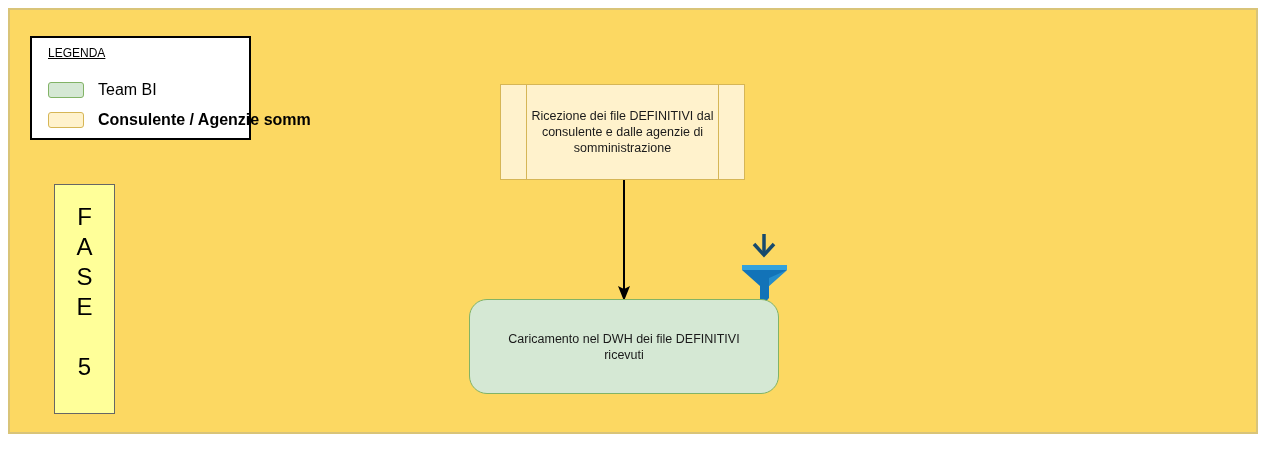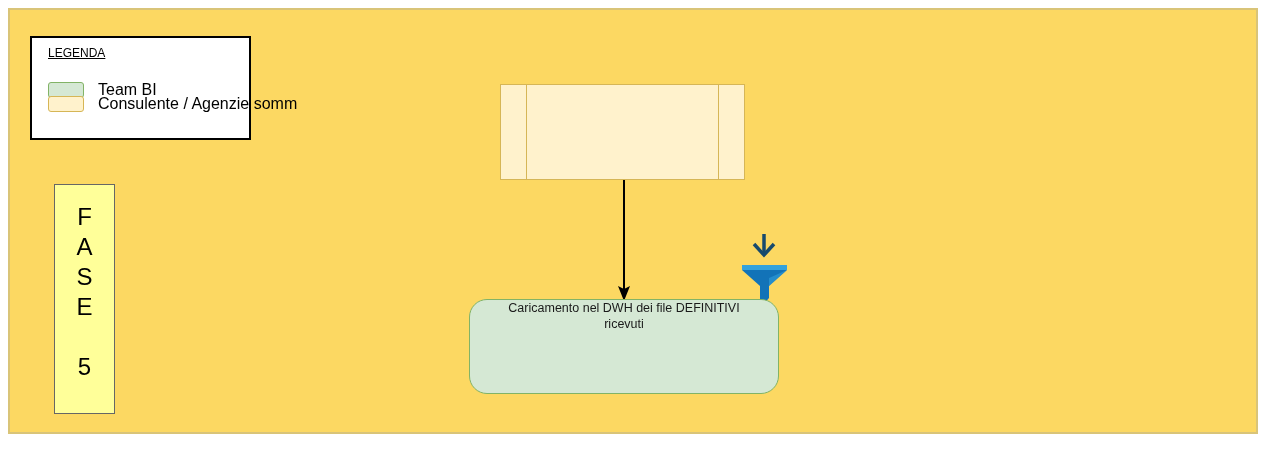--- a/index.html
+++ b/index.html
@@ -38,21 +38,21 @@
   }
   .legend-row {
     position: absolute;
     left: 16px;
     display: flex;
     align-items: center;
     gap: 14px;
     height: 16px;
   }
   .legend-row.row-0 { top: 44px; }
-  .legend-row.row-1 { top: 58px; }
+  .legend-row.row-1 { top: 74px; font-weight: bold; }
   .swatch {
     width: 36px; height: 16px;
     border-radius: 3px;
     flex: 0 0 auto;
   }
   .swatch-green  { background: #d5e8d4; border: 1px solid #82b366; }
   .swatch-yellow { background: #fff2cc; border: 1px solid #d6b656; }
   .legend-label { font-size: 16px; color: #000000; white-space: nowrap; }
 
   
@@ -116,20 +116,21 @@
 
   
   .dwh-box {
     position: absolute;
     left: 459px; top: 289px;
     width: 310px; height: 95px;
     background: #d5e8d4;
     border: 1px solid #82b366;
     border-radius: 18px;
     display: flex;
+    align-items: center;
     justify-content: center;
   }
   .dwh-text {
     width: 270px;
     text-align: center;
     font-size: 12.5px;
     line-height: 16px;
   }
 </style>
 </head>
@@ -154,20 +155,21 @@
       <div class="phase-text">F
 A
 S
 E
 
 5</div>
     </div>
 
     <div class="process-box">
       <div class="process-bar left"></div>
+      <div class="process-text">Ricezione dei file DEFINITIVI dal consulente e dalle agenzie di somministrazione</div>
       <div class="process-bar right"></div>
     </div>
 
     <svg class="connector" viewBox="0 0 32 126">
       <line x1="16" y1="2" x2="16" y2="112" stroke="#000000" stroke-width="2"></line>
       <polygon points="16,123 10,108 16,111 22,108" fill="#000000"></polygon>
     </svg>
 
     <svg class="funnel-icon" viewBox="0 0 54 82">
       <path d="M31,6 L31,25" stroke="#174a6d" stroke-width="3.5" fill="none"></path>

